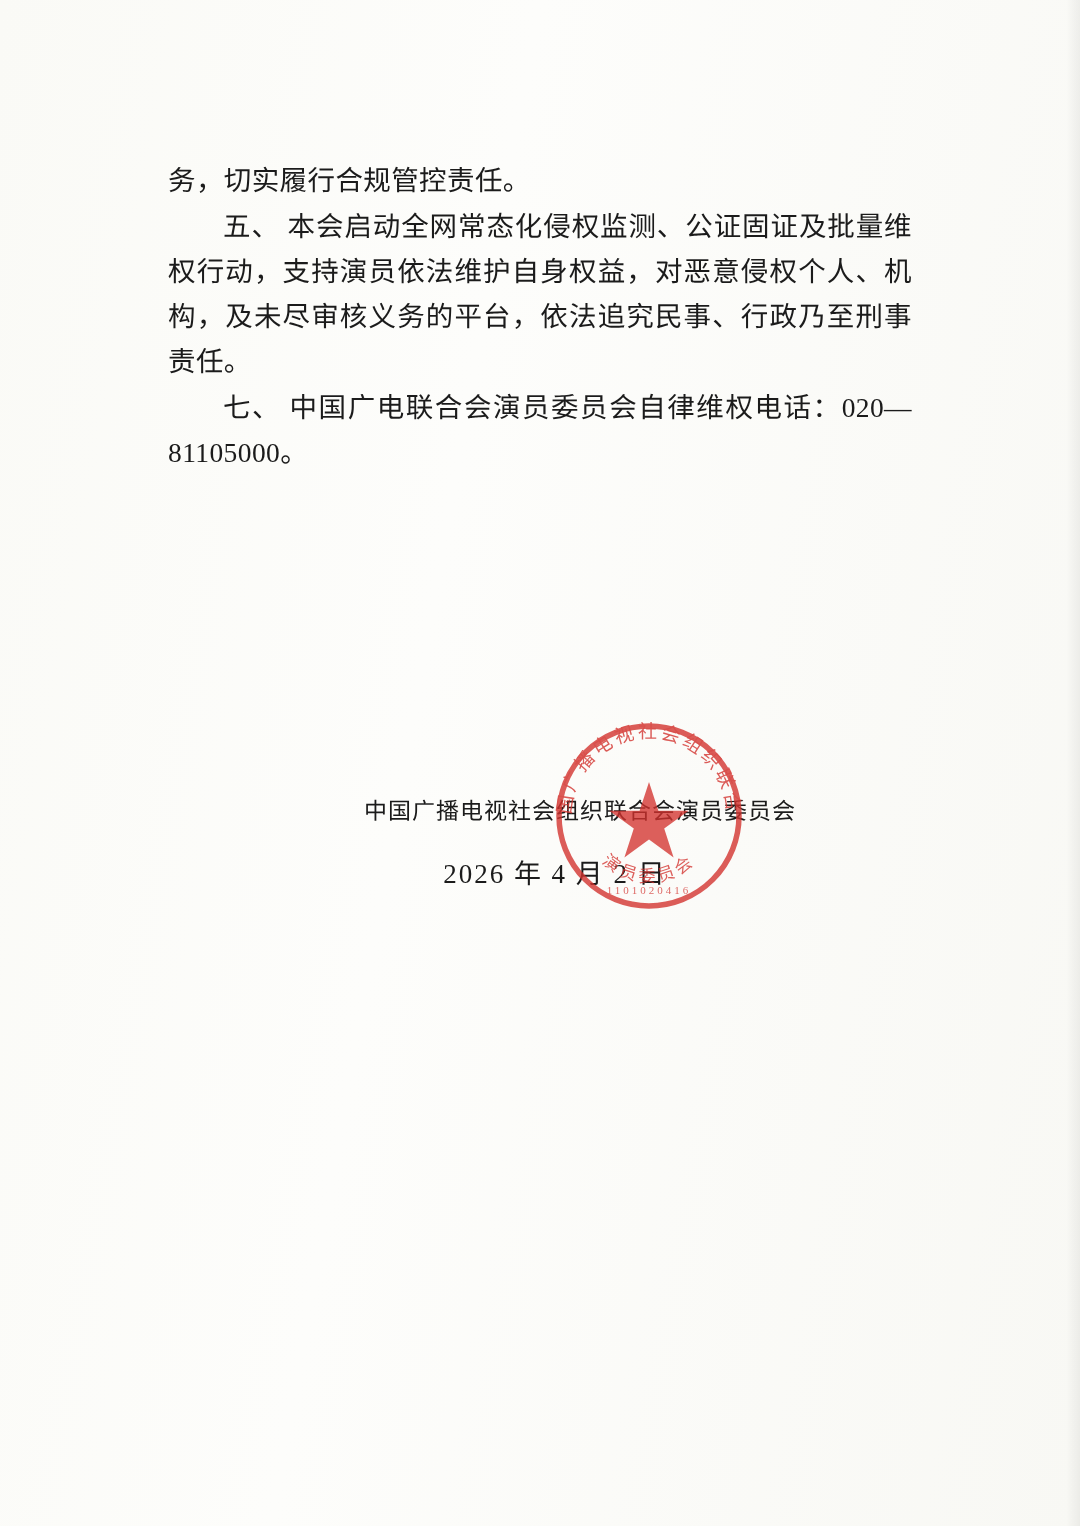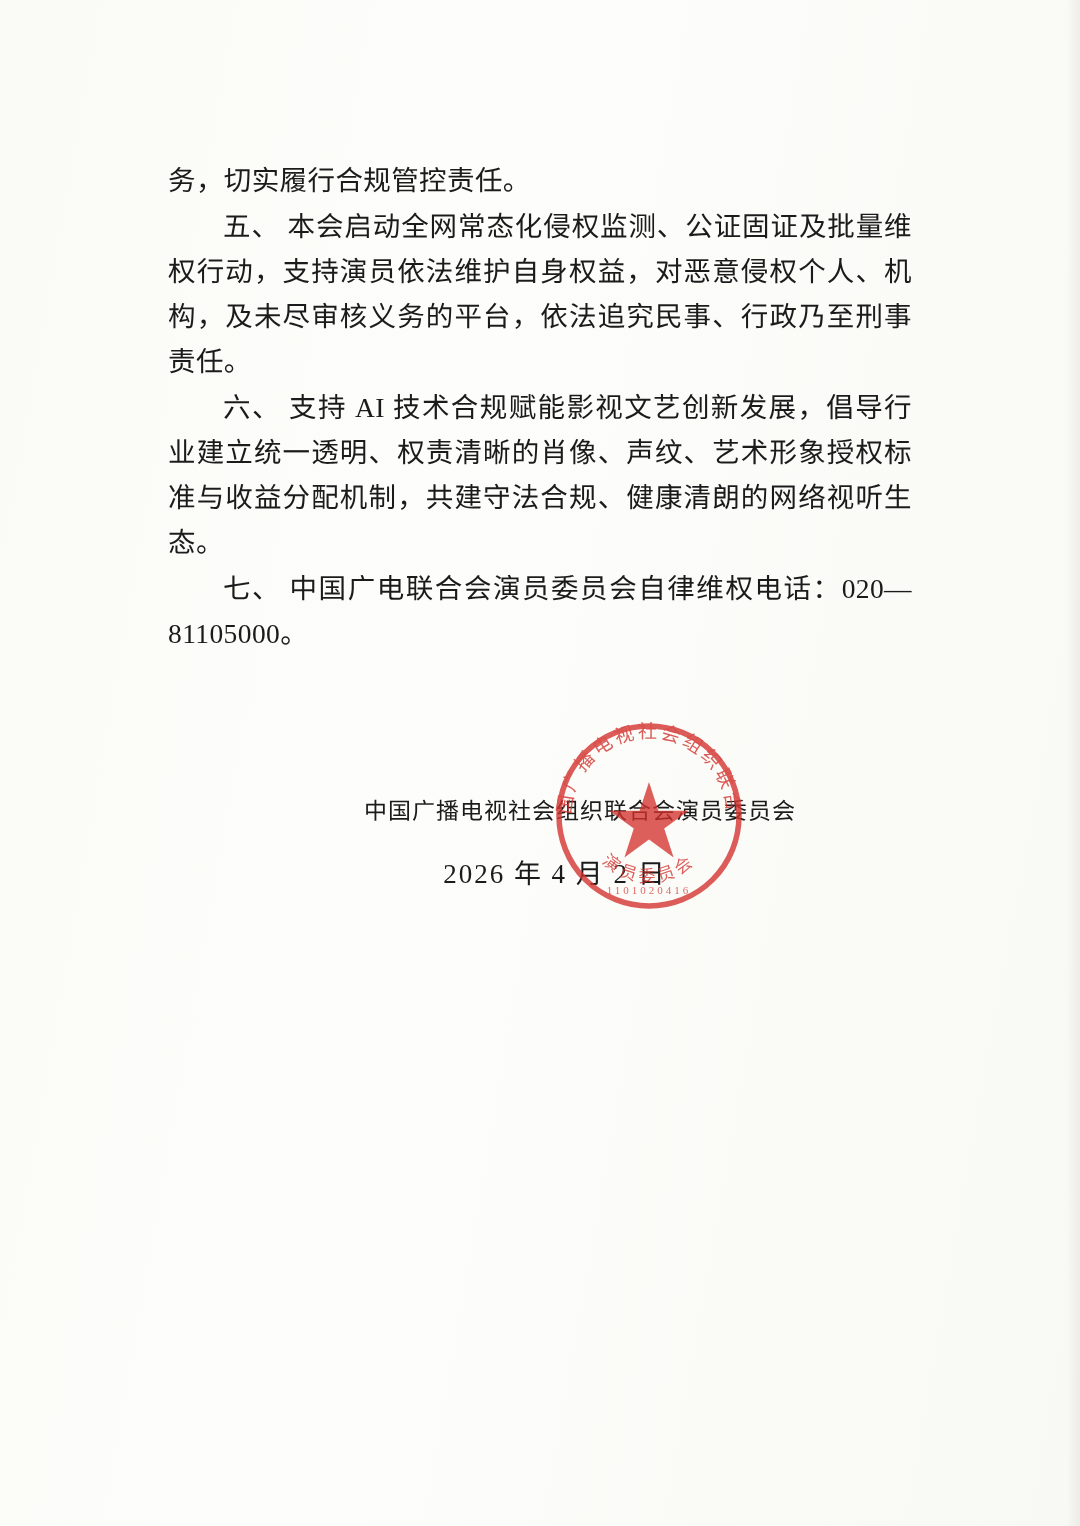--- a/index.html
+++ b/index.html
@@ -105,21 +105,20 @@
 </style>
 </head>
 <body>
 
 <div class="page">
   <div class="paper-tint"></div>
 
   <div class="doc-body">
     <p class="para">务，切实履行合规管控责任。</p>
     <p class="para indent">五、 本会启动全网常态化侵权监测、公证固证及批量维权行动，支持演员依法维护自身权益，对恶意侵权个人、机构，及未尽审核义务的平台，依法追究民事、行政乃至刑事责任。</p>
-    <p class="para indent">六、 支持 AI 技术合规赋能影视文艺创新发展，倡导行业建立统一透明、权责清晰的肖像、声纹、艺术形象授权标准与收益分配机制，共建守法合规、健康清朗的网络视听生态。</p>
     <p class="para indent">七、 中国广电联合会演员委员会自律维权电话：020—81105000。</p>
   </div>
 
   <div class="sign-block">
     <div class="sign-org">中国广播电视社会组织联合会演员委员会</div>
     <div class="sign-date">2026 年 4 月 2 日</div>
   </div>
 
   <div class="seal">
     <svg width="200" height="200" viewBox="0 0 200 200" xmlns="http://www.w3.org/2000/svg">

